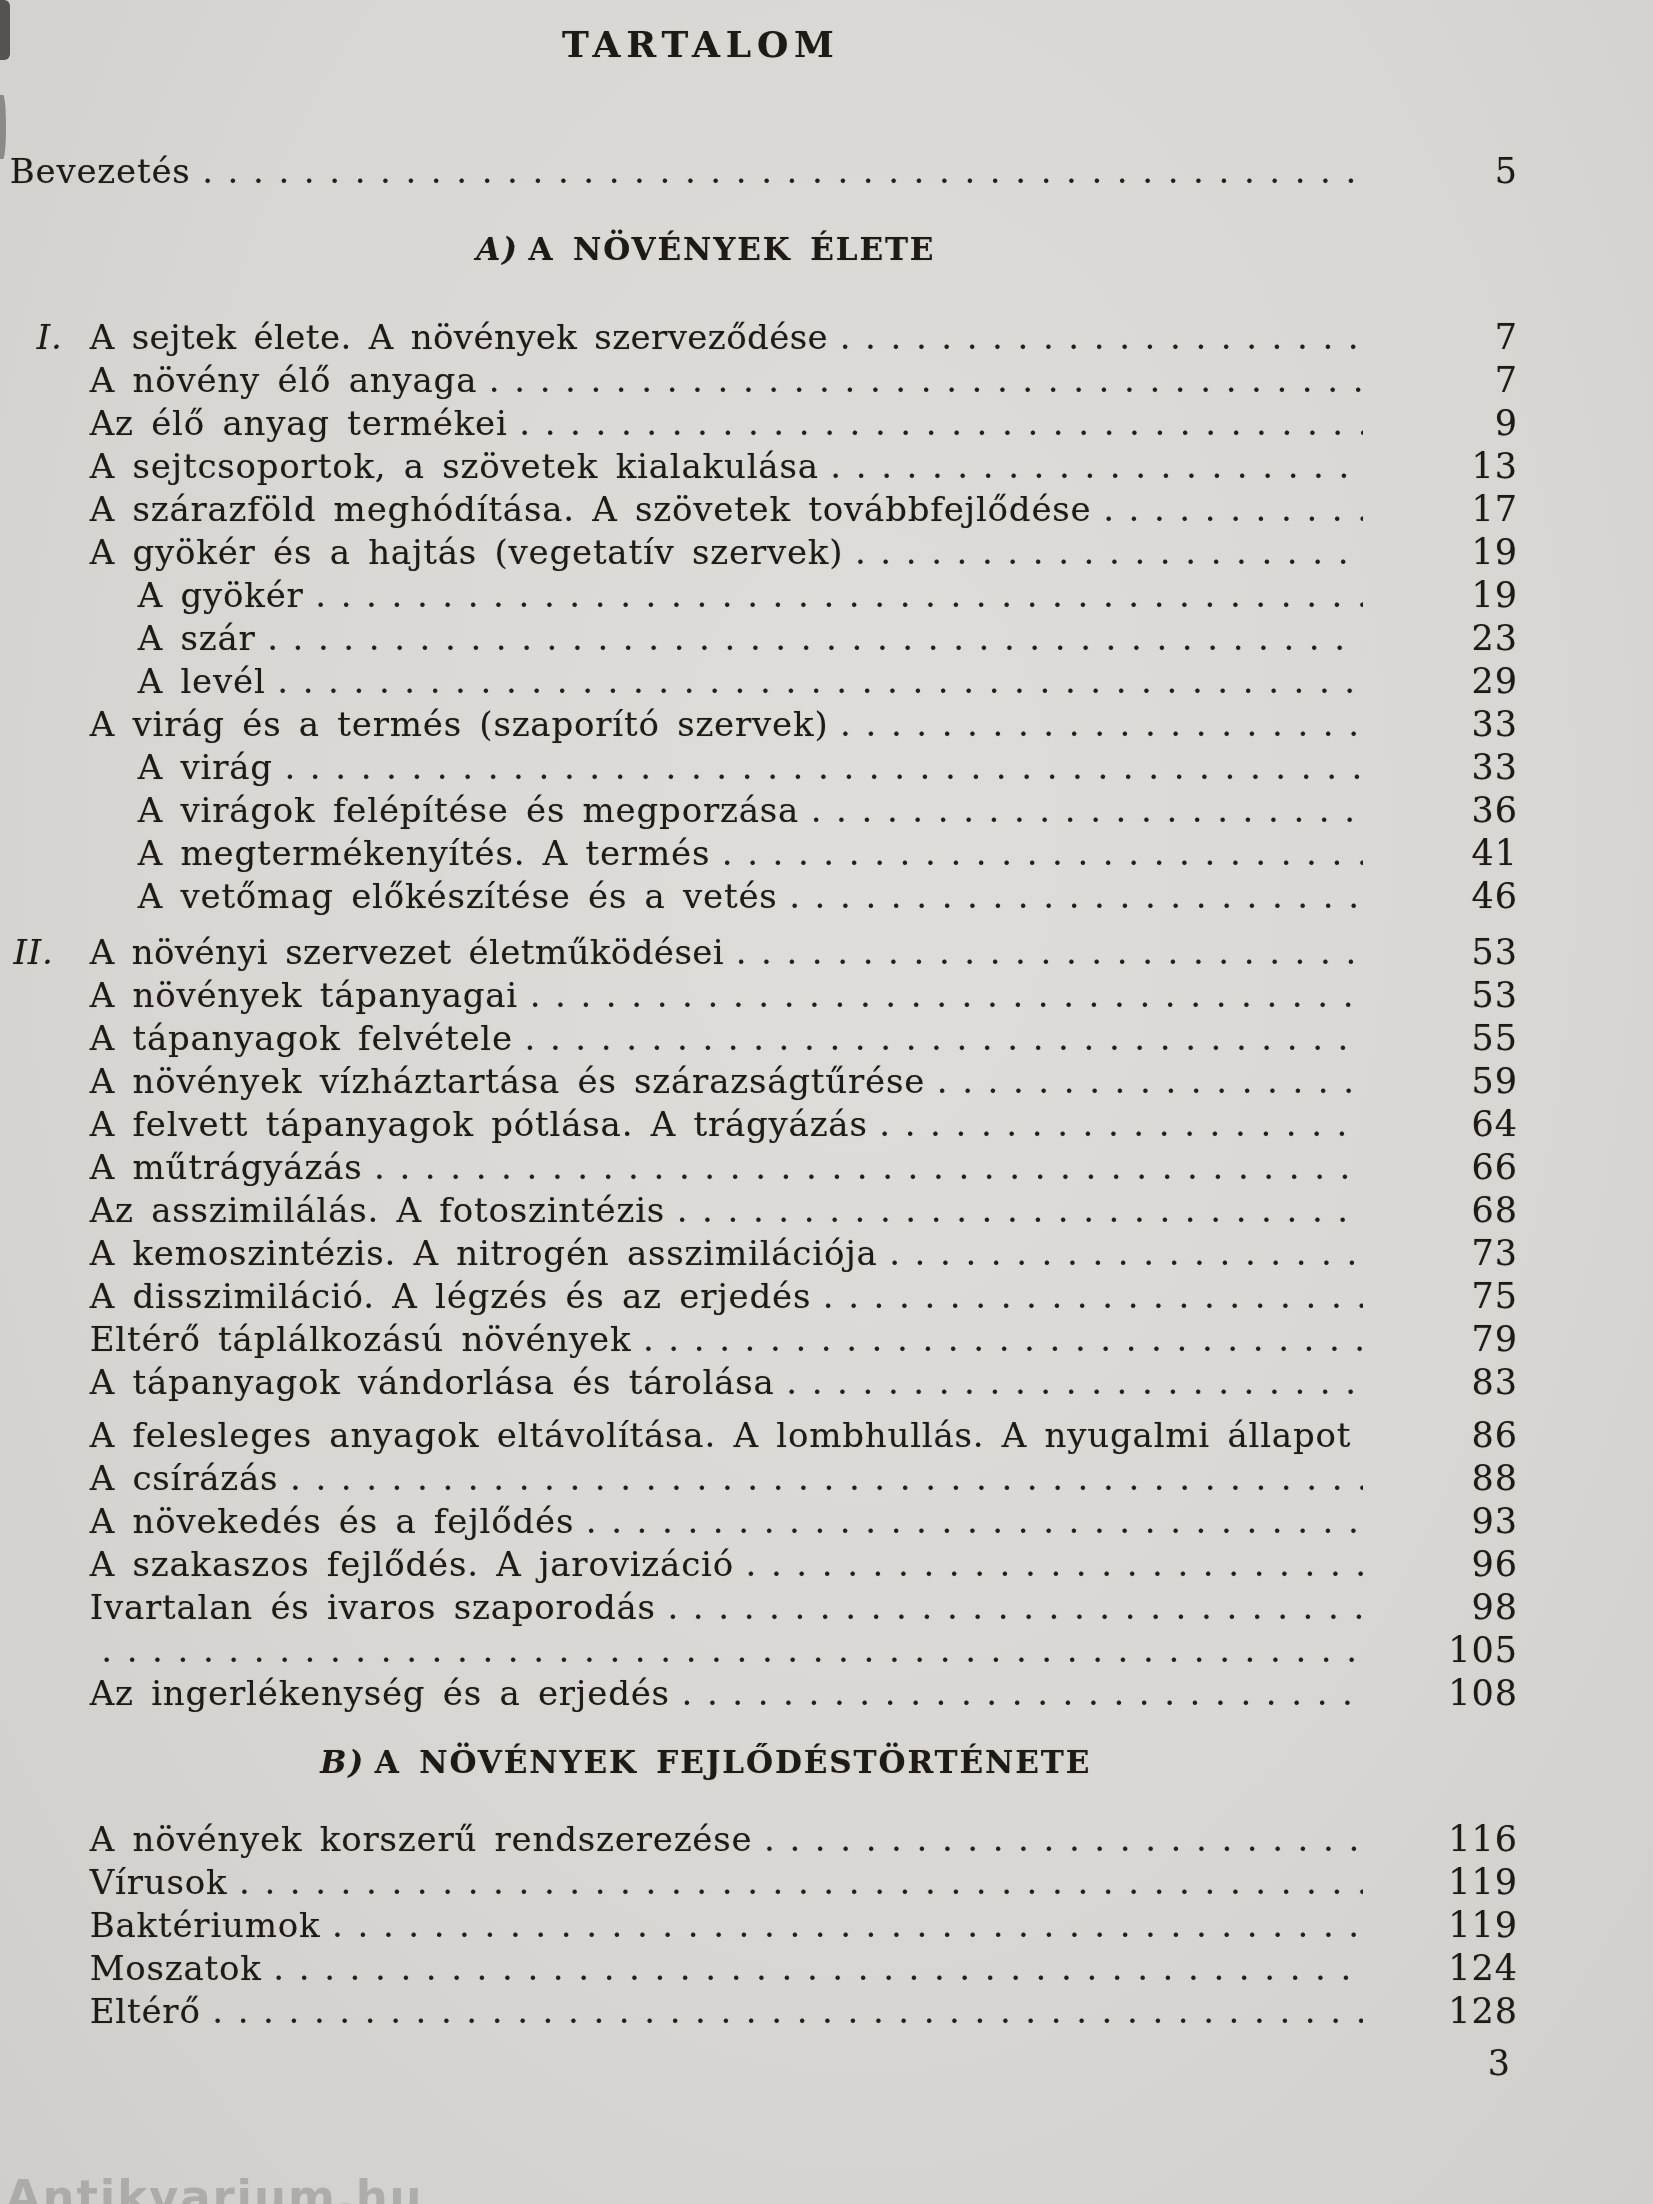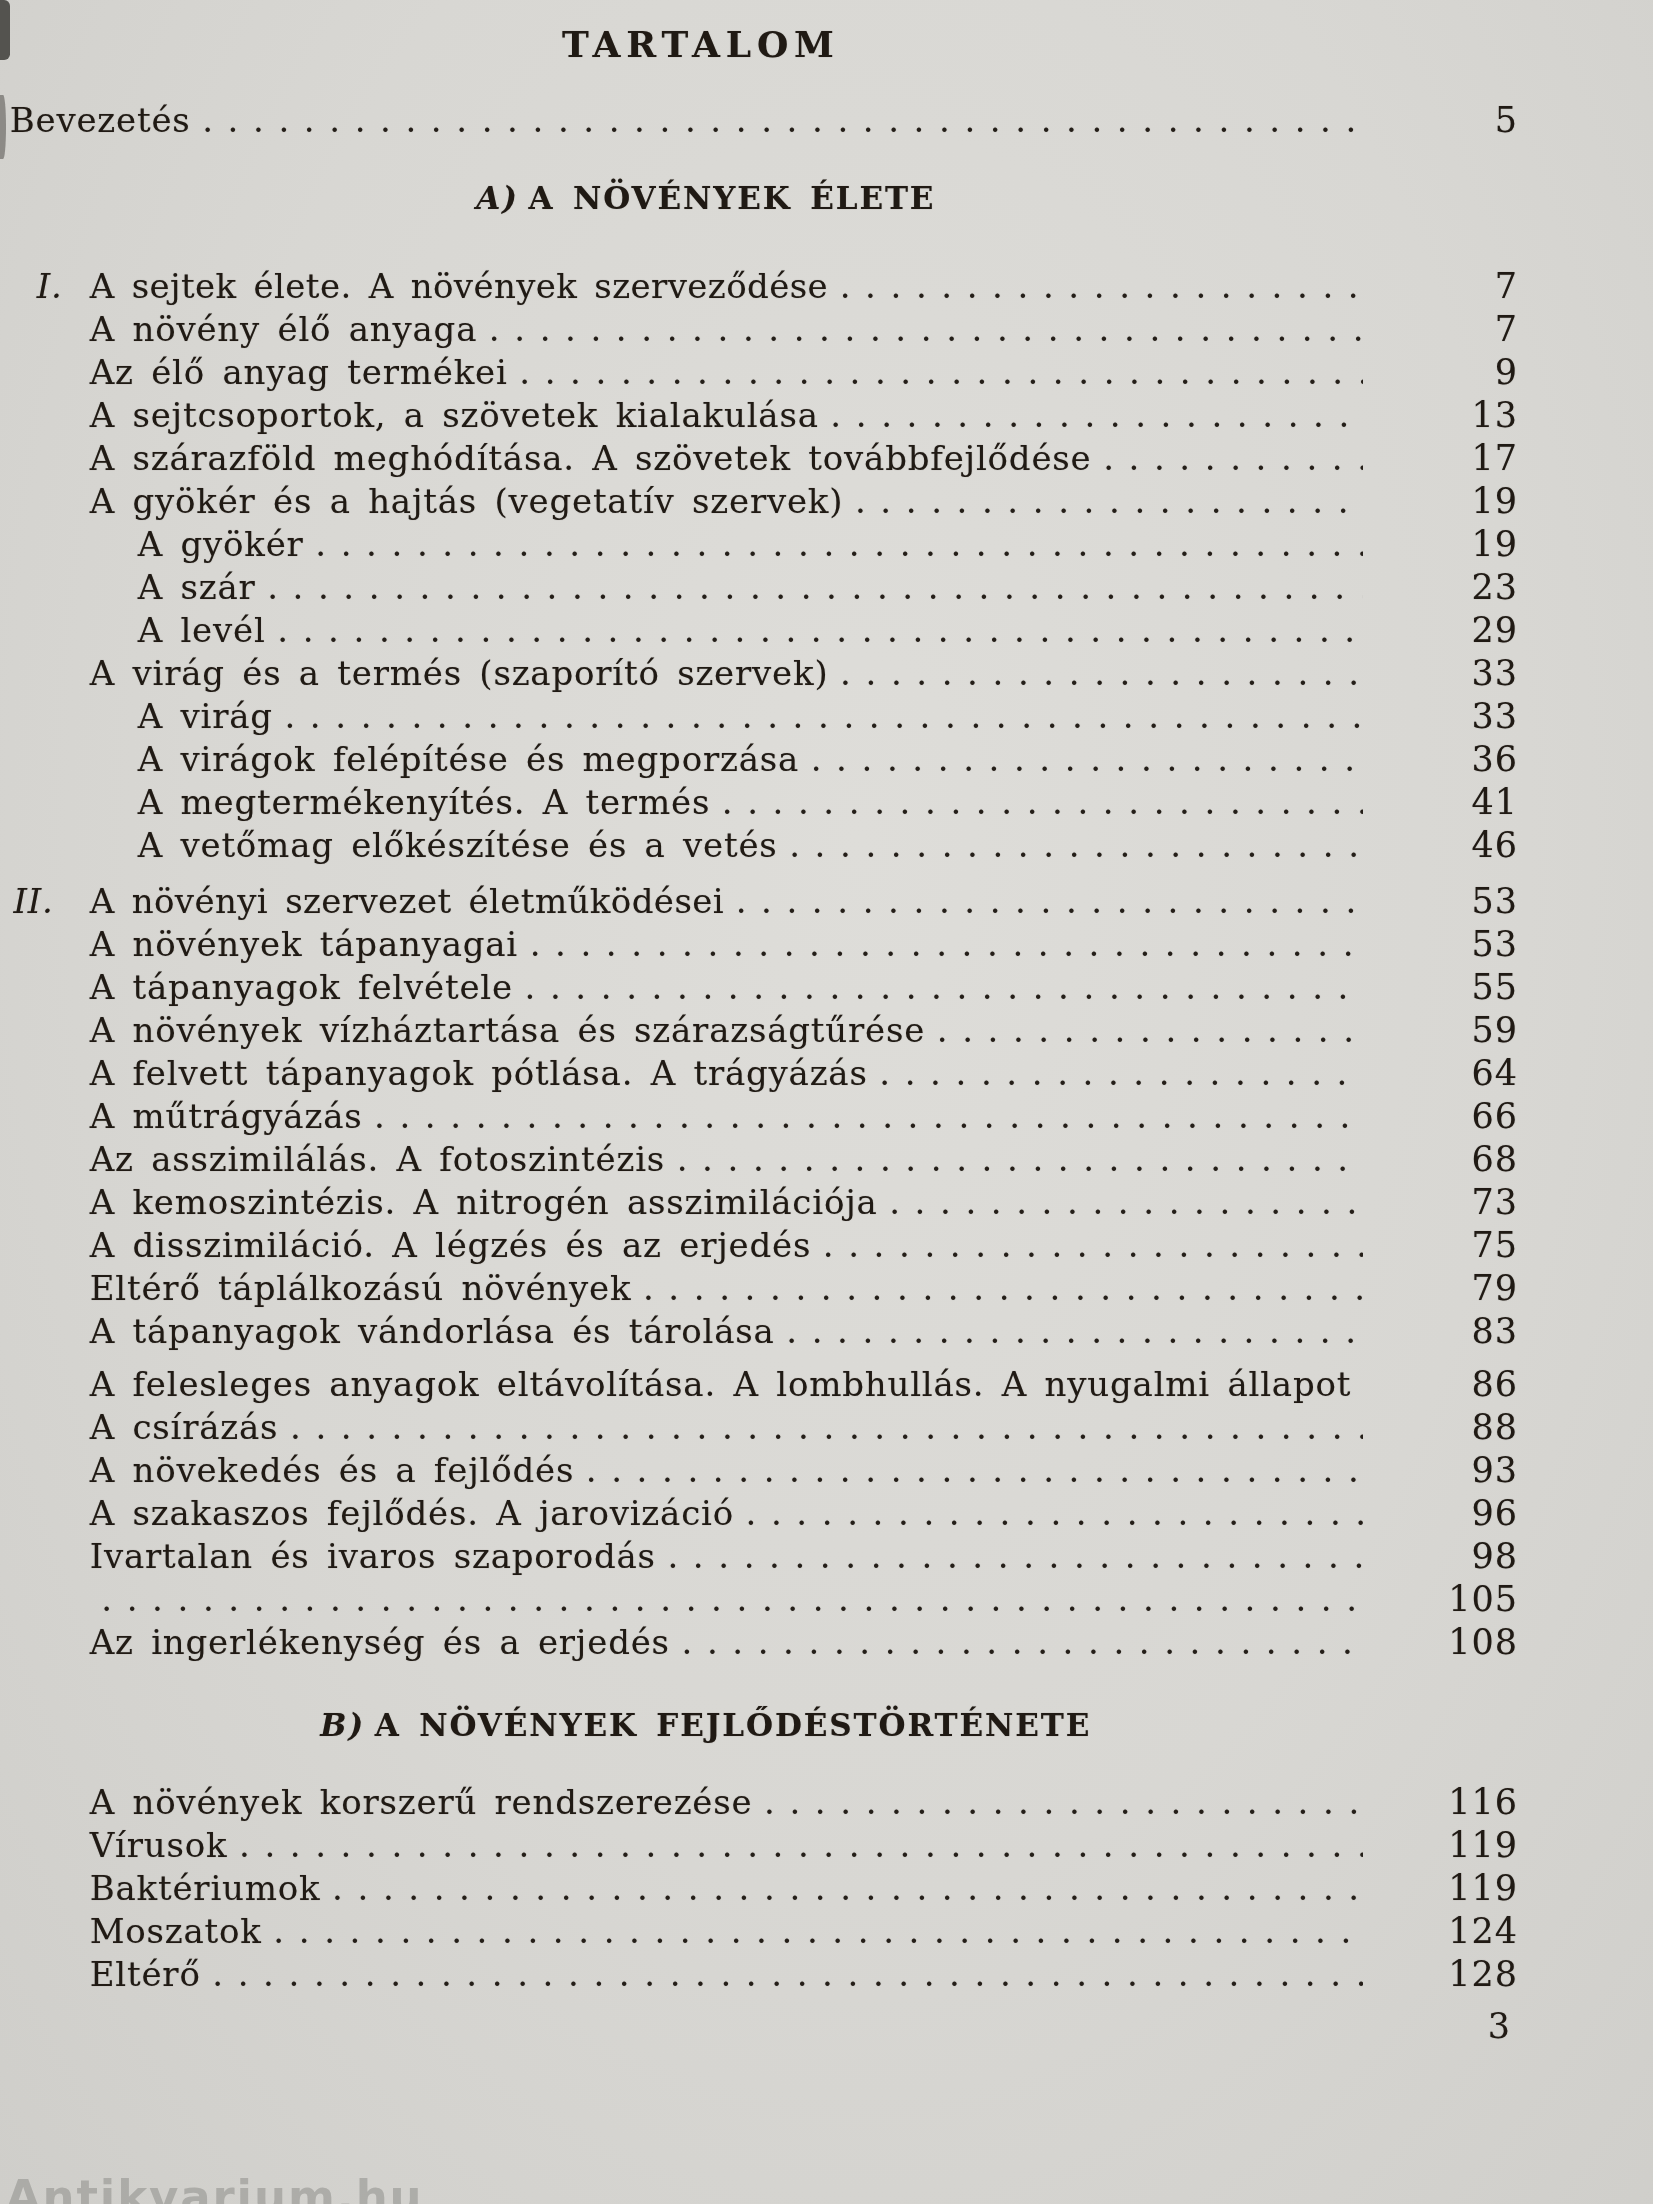--- a/index.html
+++ b/index.html
@@ -26,33 +26,33 @@
     text-align:center;
     font-size:36px;
     font-weight:bold;
     letter-spacing:5.8px;
     line-height:1.1;
   }
 
   .rows{
     padding:0 136px 0 9.7px; 
   }
-  .intro-gap{margin-top:34px;}
+  .intro-gap{margin-top:85px;}
 
   .heading{
     margin:39px 116px 50px 0;
     text-align:center;
     font-size:31px;
     font-weight:bold;
     letter-spacing:1.9px;
     word-spacing:5.8px;
     line-height:1.1;
   }
   .heading em{font-style:italic;margin-right:9.7px;}
-  .heading.b{margin-top:44px;margin-bottom:39px;}
+  .heading.b{margin-top:30px;margin-bottom:39px;}
 
   .row{
     display:flex;
     align-items:baseline;
     line-height:43px;
     font-size:34px;
     letter-spacing:0.8px;
     word-spacing:5.8px;
     white-space:nowrap;
   }

